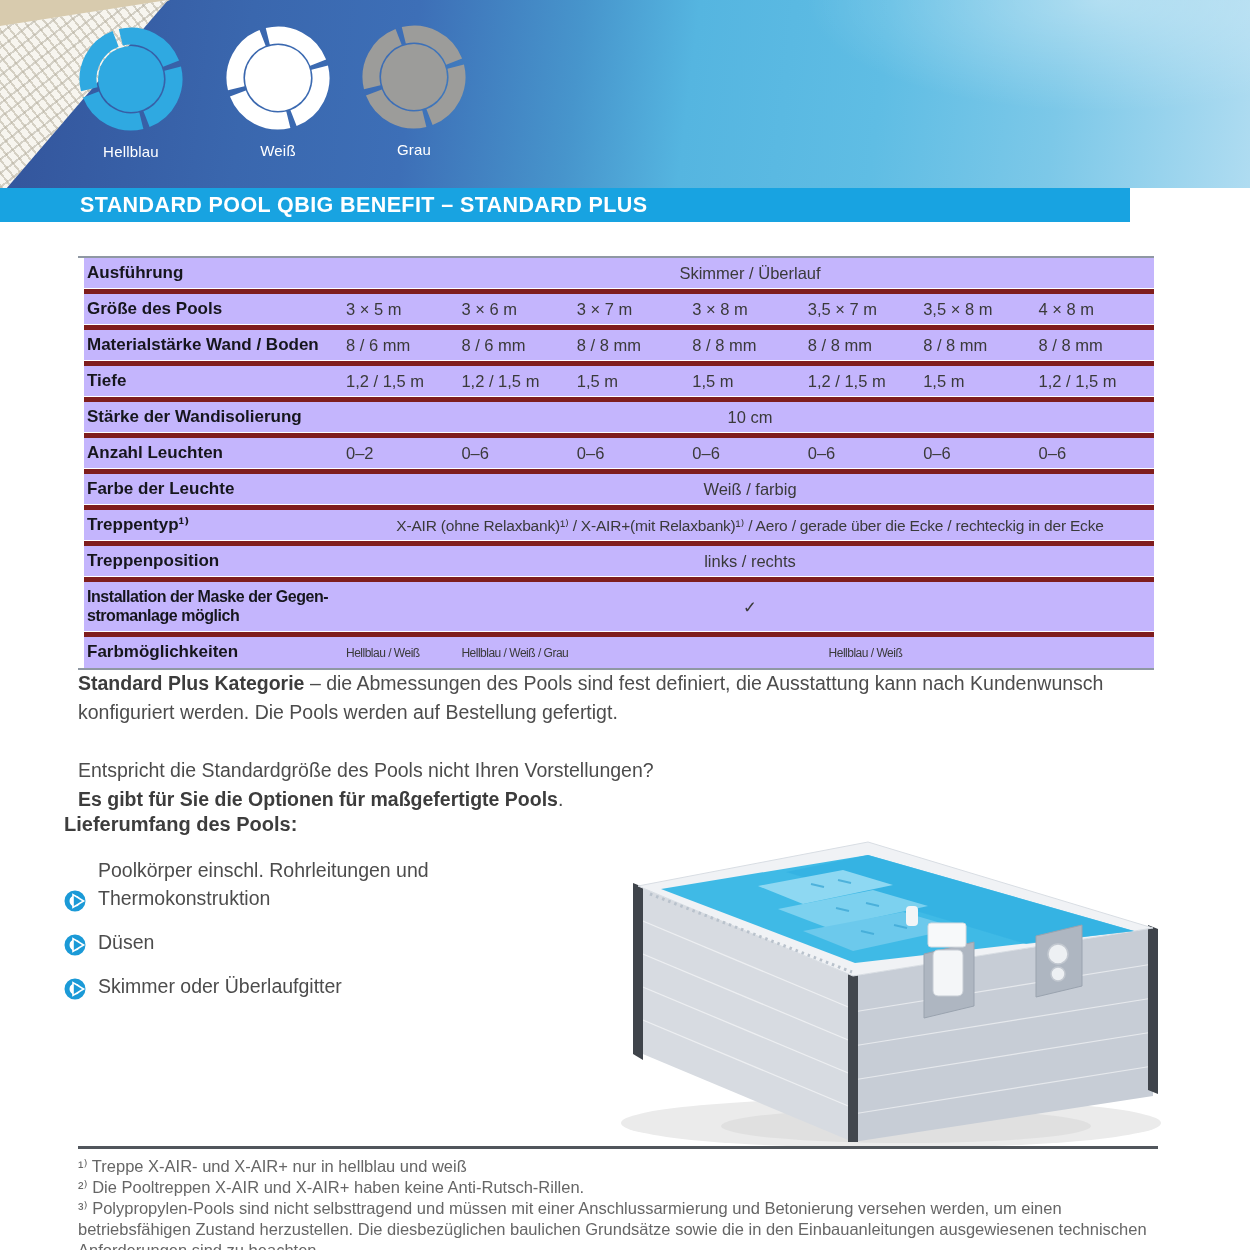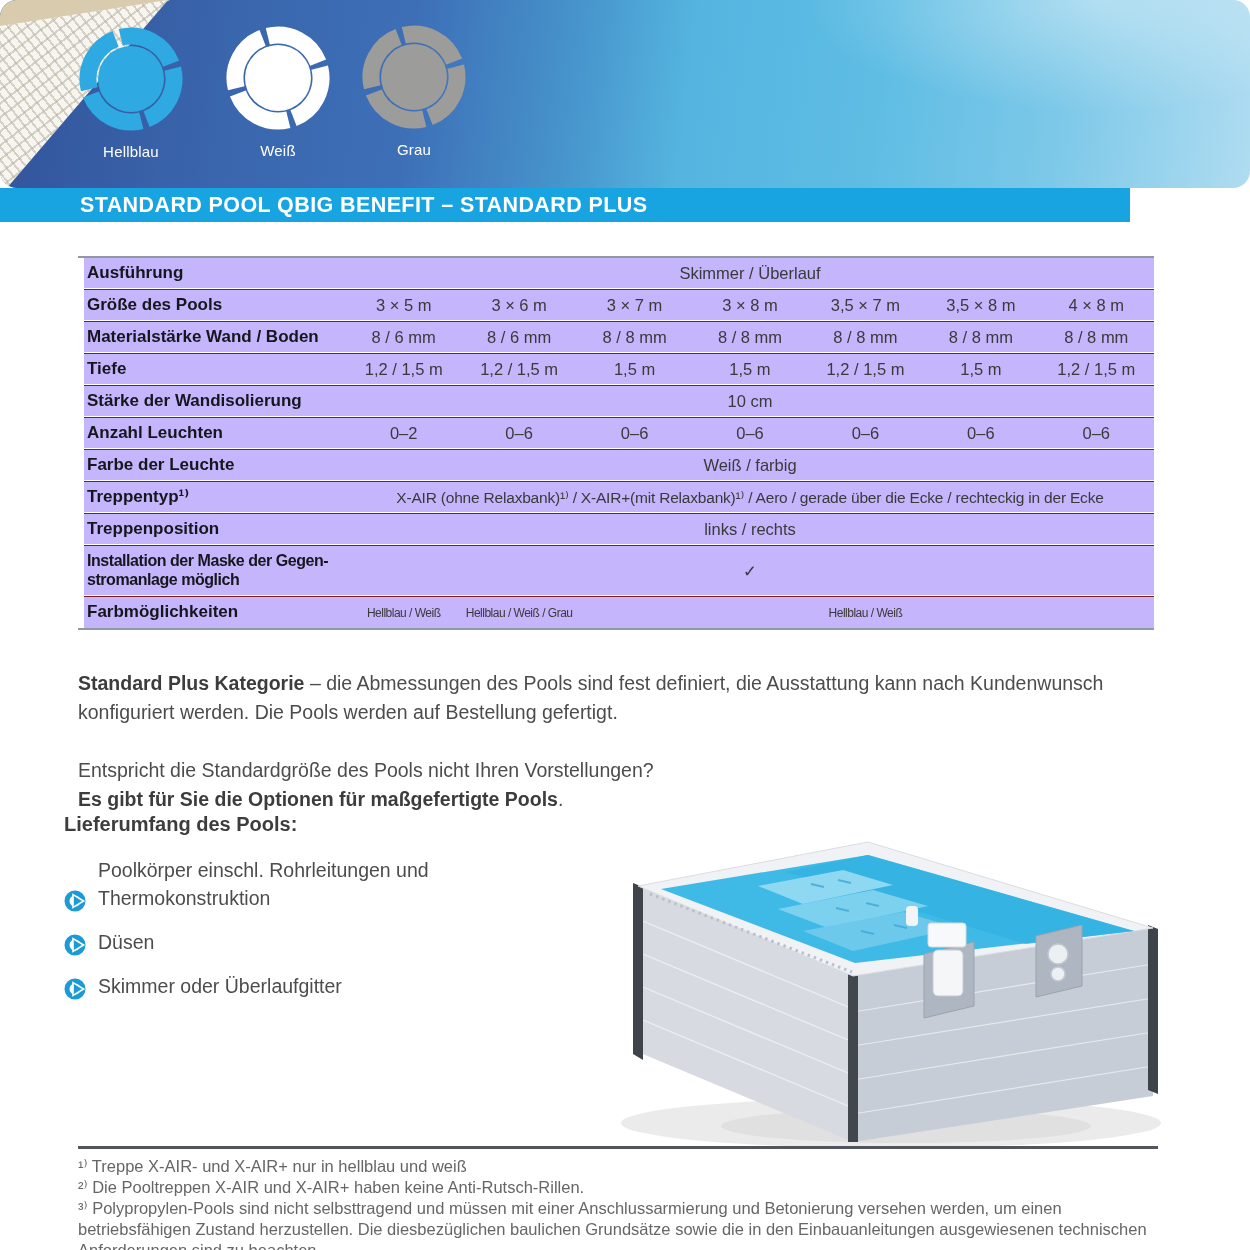--- a/index.html
+++ b/index.html
@@ -4,21 +4,21 @@
 <style>
   html,body{margin:0;padding:0;}
   body{font-family:"Liberation Sans","DejaVu Sans",sans-serif;background:#ffffff;}
   .page{position:relative;width:1250px;height:1250px;background:#ffffff;overflow:hidden;}
 
   
   .photo{position:absolute;left:0;top:0;width:1250px;height:188px;
     background:
       radial-gradient(ellipse 420px 160px at 88% 0%, rgba(255,255,255,.38), rgba(255,255,255,0) 70%),
       linear-gradient(97deg,#33549B 0%,#3A67AE 20%,#3D6FB7 33%,#4795CC 46%,#55B5E0 55%,#5FBDE4 70%,#7CC8E8 84%,#AFDCF1 100%);
-    overflow:hidden;border-radius:17px;}
+    overflow:hidden;}
   .sand{position:absolute;left:0;top:0;width:190px;height:80px;
     background:#d8cbae;clip-path:polygon(0 0,170px 0,0 80px);}
   .grate{position:absolute;left:0;top:0;width:200px;height:200px;
     background:#f7f5ef;
     background-image:repeating-linear-gradient(52deg,rgba(185,178,160,.55) 0 2px,transparent 2px 8px),
                      repeating-linear-gradient(-38deg,rgba(170,165,150,.45) 0 2px,transparent 2px 11px);
     clip-path:polygon(0 26px,168px 0,0 196px);}
 
   .swatch{position:absolute;width:104px;text-align:center;}
   .swatch svg{display:block;margin:0 auto;}
@@ -27,25 +27,25 @@
   
   .banner{position:absolute;left:0;top:188px;width:1130px;height:34px;background:#18A3E1;
     display:flex;align-items:center;}
   .banner-title{color:#ffffff;font-weight:bold;font-size:21.5px;letter-spacing:.4px;padding-left:80px;}
 
   
   .spec-table{position:absolute;left:78px;top:256px;width:1076px;
     border-top:2px solid #8F98A3;border-bottom:2px solid #8F98A3;}
   .trow{display:grid;grid-template-columns:262px repeat(7,1fr);align-items:center;
     background:#c4b5fd;min-height:31px;margin-left:6px;}
-  .trow + .trow{border-top:1px solid #7f1d1d;box-shadow:0 -1px 0 #ffffff;}
+  .trow + .trow{border-top:5px solid #7f1d1d;box-shadow:0 -1px 0 #ffffff;}
   .trow.tall{min-height:50px;}
   .tlabel{font-weight:bold;color:#16161d;font-size:17px;padding:2px 6px 2px 3px;line-height:1.18;}
   .tlabel.condensed{font-size:16px;letter-spacing:-0.45px;}
-  .tval{color:#3a3a3a;font-size:16.5px;text-align:center;white-space:nowrap;}
+  .tval{color:#3a3a3a;font-size:16.5px;white-space:nowrap;}
   .tspan{grid-column:2 / span 7;color:#3a3a3a;font-size:16.5px;text-align:center;white-space:nowrap;}
   .tspan.small{font-size:15.5px;letter-spacing:-0.2px;}
   .tval.colors, .tspan-rest{font-size:12px;letter-spacing:-0.5px;}
   .tspan-rest{grid-column:4 / span 5;color:#3a3a3a;text-align:center;white-space:nowrap;}
 
   
   .intro{position:absolute;left:78px;top:669px;width:1094px;color:#4c4c4c;font-size:19.5px;line-height:29px;}
   .intro b{color:#3c3c3c;}
   .intro .q{margin-top:29px;}
 

